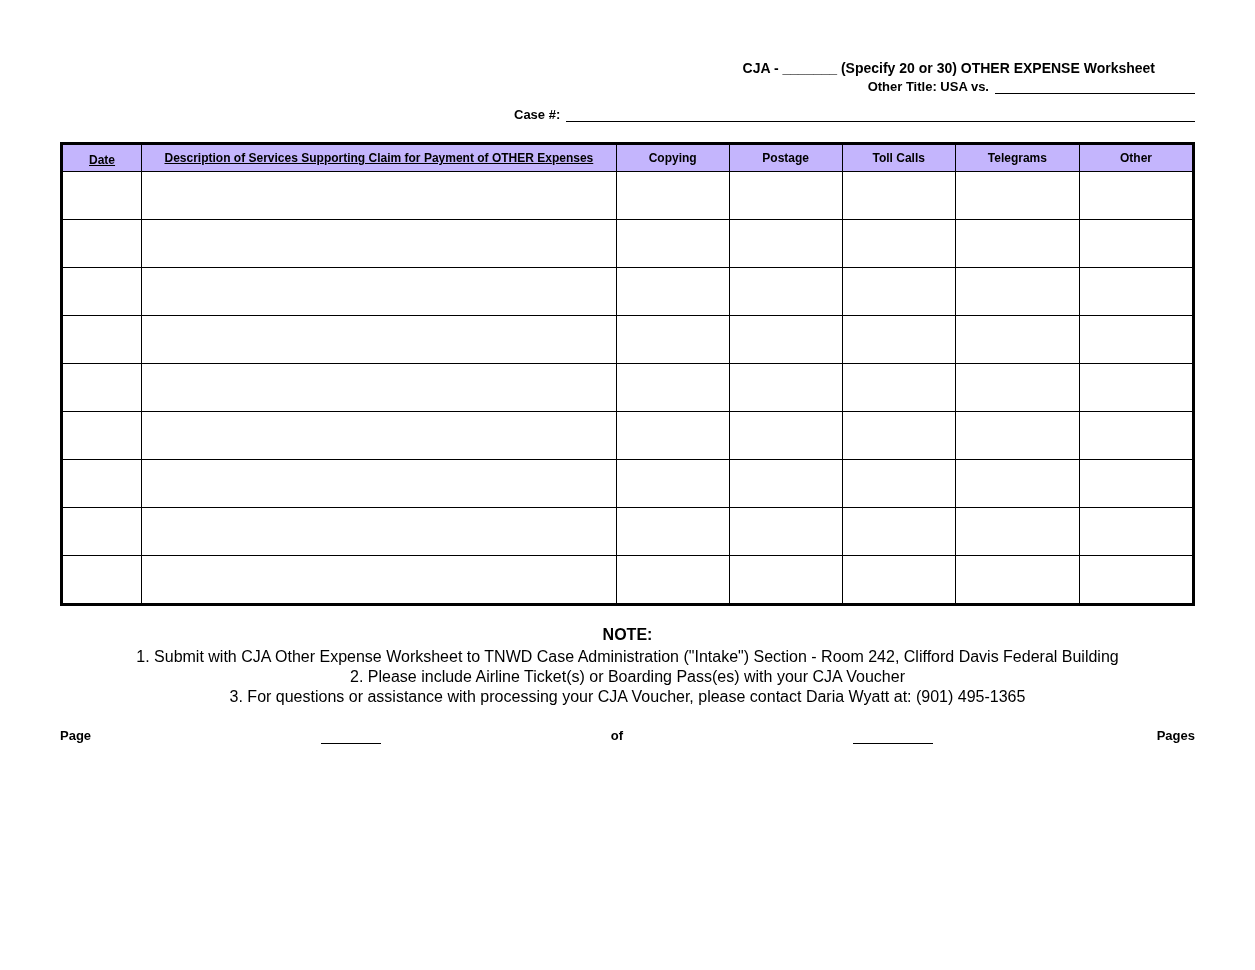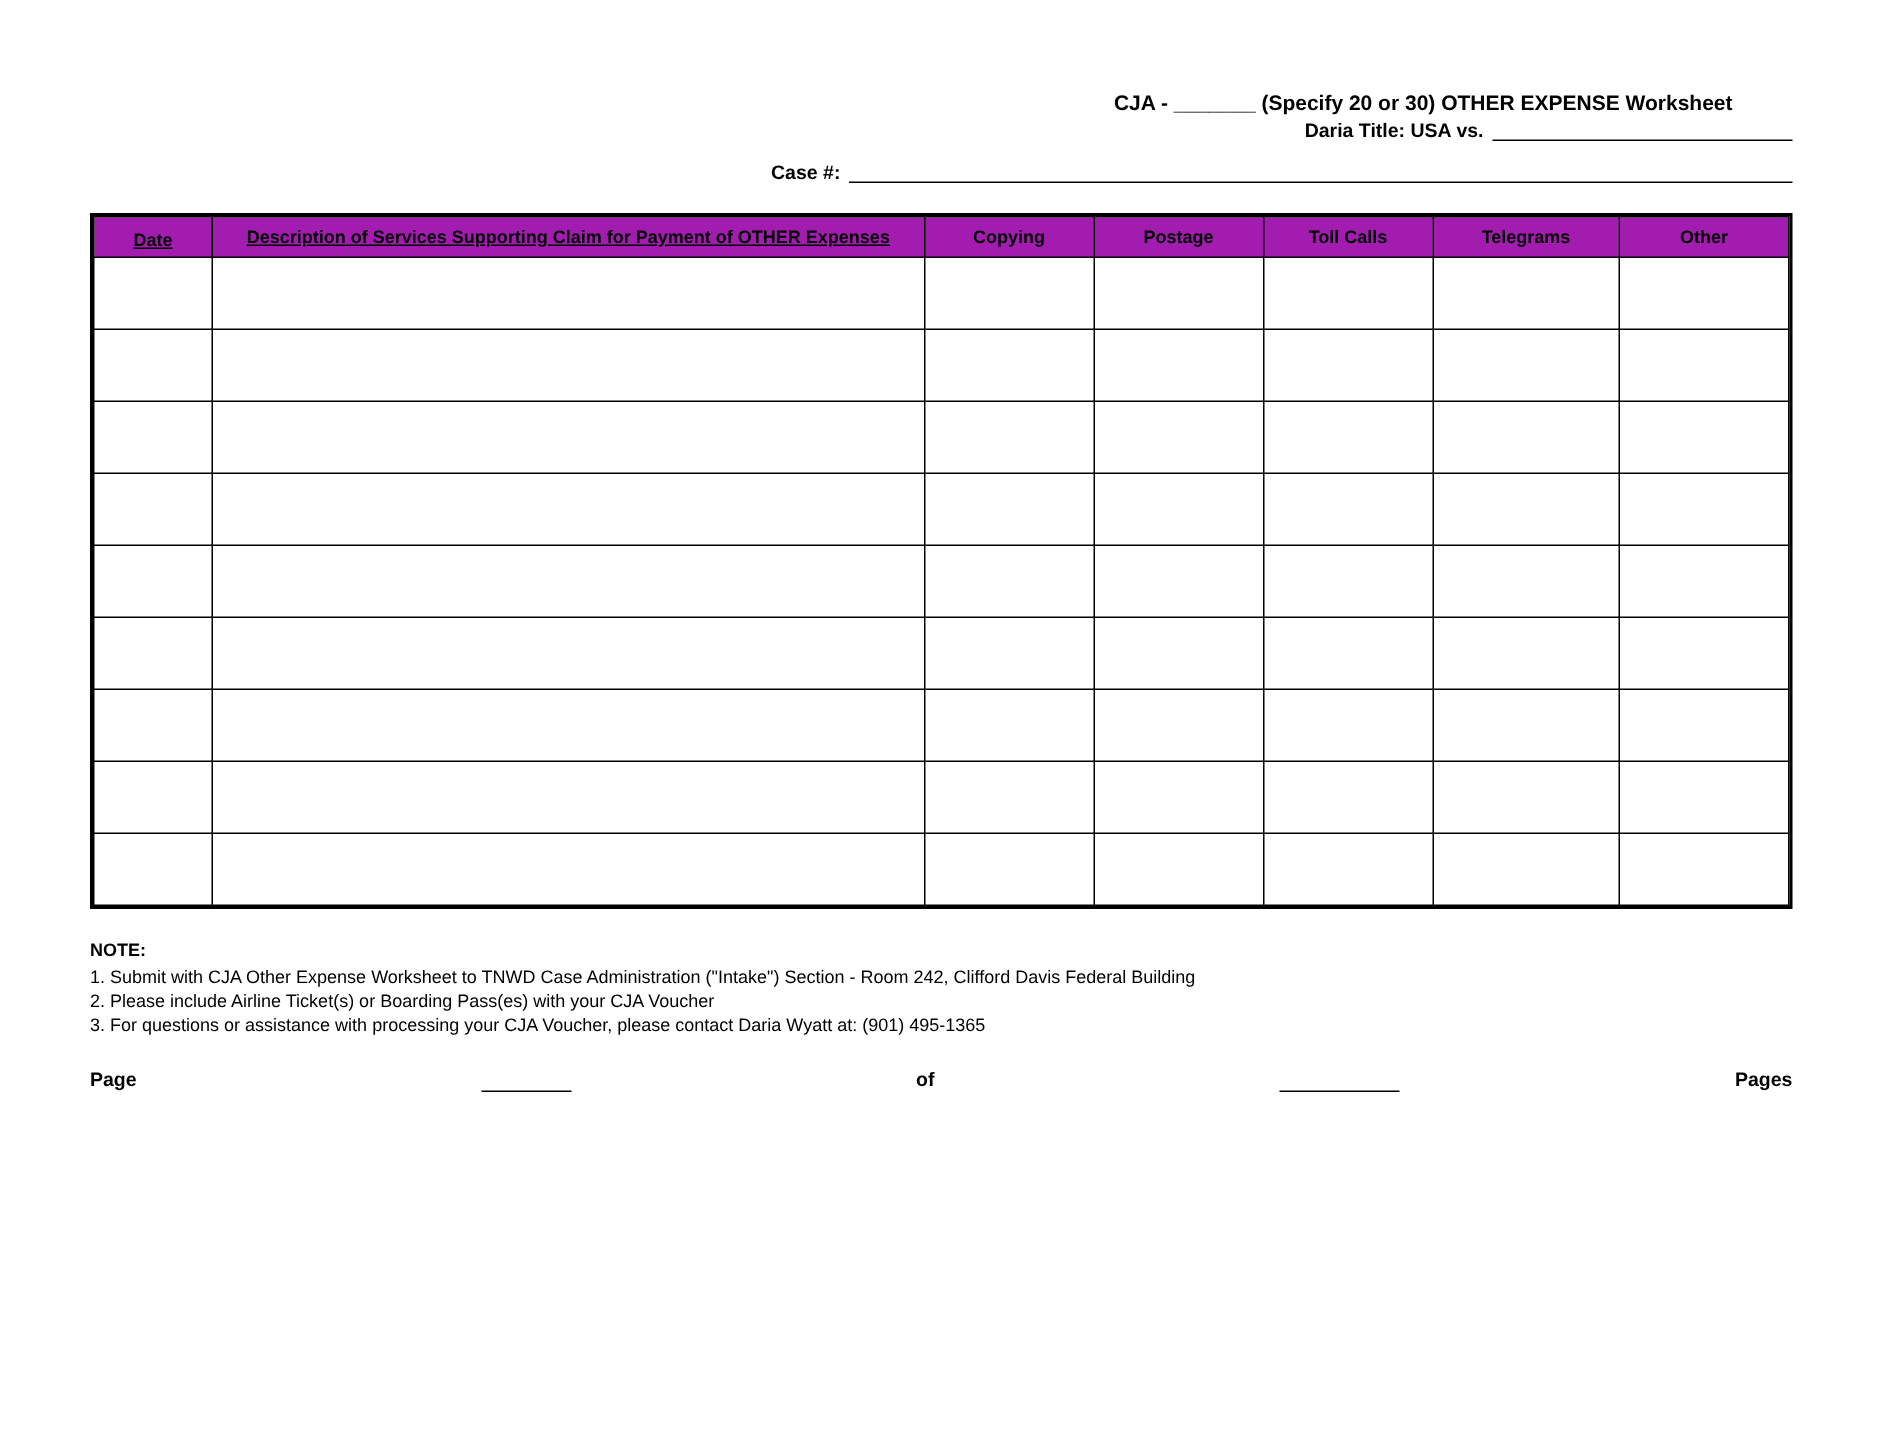--- a/index.html
+++ b/index.html
@@ -83,21 +83,21 @@
       border-collapse: collapse;
     }
 
     thead tr th {
       border: 1px solid #000;
       padding: 6px 8px;
       text-align: center;
       font-weight: bold;
       font-size: 12px;
       vertical-align: bottom;
-      background: #a21caf;
+      background: #c4b5fd;
     }
 
     thead tr th.desc-col {
       text-align: center;
       text-decoration: underline;
     }
 
     thead tr th.date-col {
       text-decoration: underline;
       vertical-align: bottom;
@@ -113,21 +113,22 @@
     .col-date { width: 7%; }
     .col-desc { width: 42%; }
     .col-copying { width: 10%; }
     .col-postage { width: 10%; }
     .col-toll { width: 10%; }
     .col-telegrams { width: 11%; }
     .col-other { width: 10%; }
 
     .notes-section {
       margin-top: 16px;
-      font-size: 12px;
+      font-size: 16px;
+      text-align: center;
     }
 
     .notes-title {
       font-weight: bold;
       margin-bottom: 4px;
     }
 
     .notes-list {
       list-style: none;
       padding: 0;
@@ -172,21 +173,21 @@
   </style>
 </head>
 <body>
 
 <div class="page">
 
   <div class="header-section">
     <div class="header-row1">
       <div class="header-title">CJA - _______ (Specify 20 or 30) OTHER EXPENSE Worksheet</div>
       <div class="case-title-line">
-        <span class="case-label">Daria Title: USA vs.</span>
+        <span class="case-label">Other Title: USA vs.</span>
         <div class="underline-field"></div>
       </div>
     </div>
     <div class="header-row2">
       <div class="case-num-align">
         <span class="case-label">Case #:</span>
         <div class="underline-field"></div>
       </div>
     </div>
   </div>

